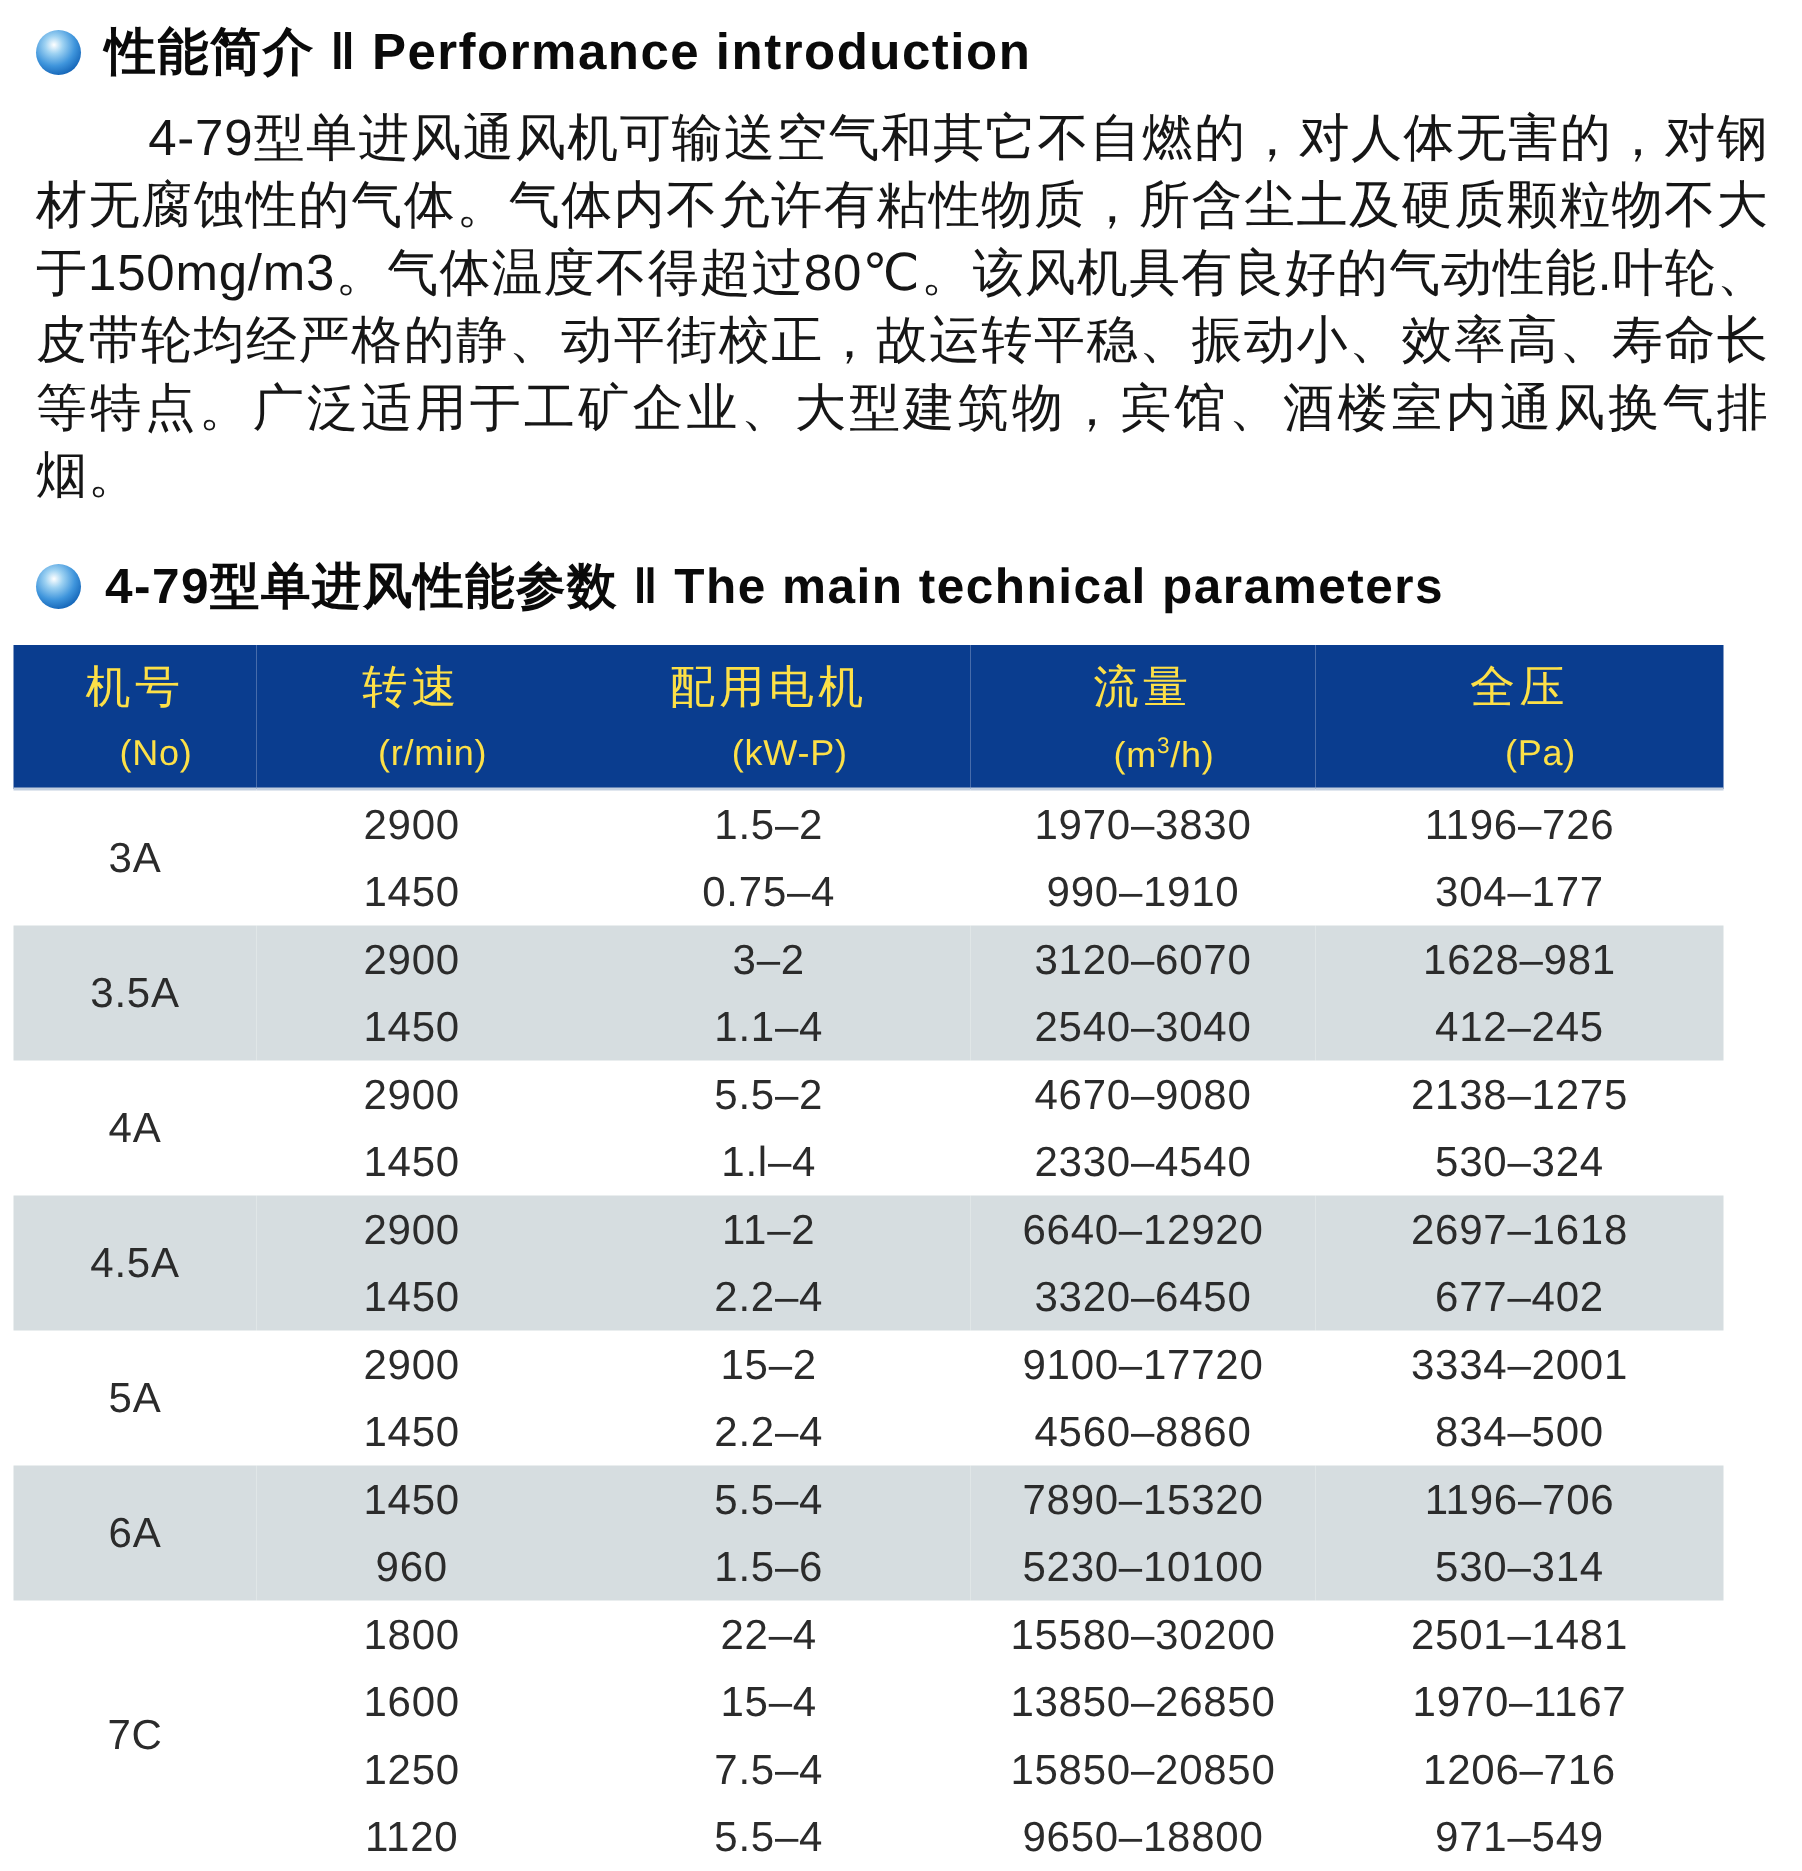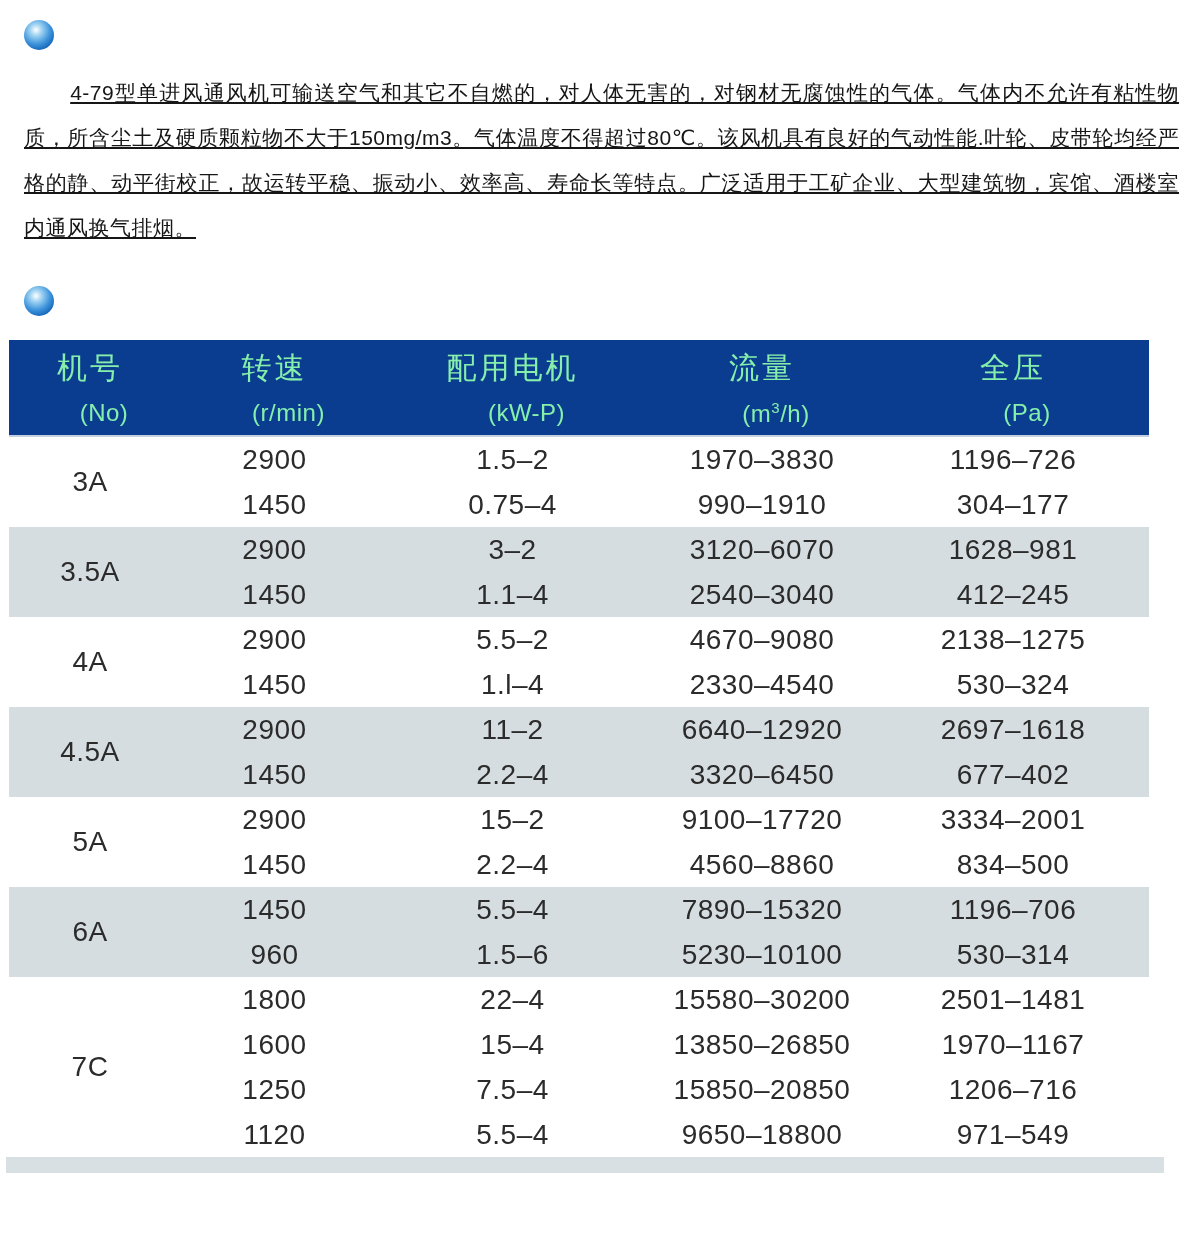--- a/index.html
+++ b/index.html
@@ -29,40 +29,39 @@
   .heading-text {
     font-size: 34px;
     font-weight: bold;
     color: #0a0a0a;
     letter-spacing: 1px;
     white-space: nowrap;
   }
   .heading-text .divider { margin: 0 10px; font-weight: bold; }
   .intro-paragraph {
     margin: 10px 22px 0 24px;
-    font-size: 21px;
+    font-size: 34px;
     line-height: 45px;
     text-align: justify;
     text-indent: 2.2em;
     color: #161616;
     letter-spacing: 0.5px;
-    text-decoration: underline;
   }
   .section-heading.second { margin-top: 26px; margin-bottom: 14px; }
   .section-heading.second .heading-text { font-size: 33px; }
 
   table.perf-table {
     border-collapse: collapse;
     table-layout: fixed;
     margin-left: 9px;
     width: 1140px;
   }
   table.perf-table thead th {
     background: #0a3d8f;
-    color: #86efac;
+    color: #fde047;
     height: 95px;
     font-weight: normal;
     vertical-align: middle;
     padding: 0;
     border-bottom: 2px solid #c3cfdf;
   }
   .th-zh { font-size: 30px; letter-spacing: 3px; margin-bottom: 10px; }
   .th-unit { font-size: 24px; letter-spacing: 0.5px; margin-left: 28px; }
   .th-unit sup { font-size: 15px; }
   table.perf-table tbody td {
@@ -84,26 +83,32 @@
     background: #d9e0e3;
   }
 </style>
 </head>
 <body>
 
 <div class="page">
 
   <div class="section-heading">
     <div class="sphere-bullet"></div>
+    <div class="heading-text">
+      <span>性能简介</span><span class="divider">‖</span><span>Performance introduction</span>
+    </div>
   </div>
 
   <p class="intro-paragraph">4-79型单进风通风机可输送空气和其它不自燃的，对人体无害的，对钢材无腐蚀性的气体。气体内不允许有粘性物质，所含尘土及硬质颗粒物不大于150mg/m3。气体温度不得超过80℃。该风机具有良好的气动性能.叶轮、皮带轮均经严格的静、动平街校正，故运转平稳、振动小、效率高、寿命长等特点。广泛适用于工矿企业、大型建筑物，宾馆、酒楼室内通风换气排烟。</p>
 
   <div class="section-heading second">
     <div class="sphere-bullet"></div>
+    <div class="heading-text">
+      <span>4-79型单进风性能参数</span><span class="divider">‖</span><span>The main technical parameters</span>
+    </div>
   </div>
 
   <table class="perf-table">
     <colgroup>
       <col style="width:162px">
         <col style="width:207px">
         <col style="width:269px">
         <col style="width:230px">
         <col style="width:272px">
     </colgroup>

